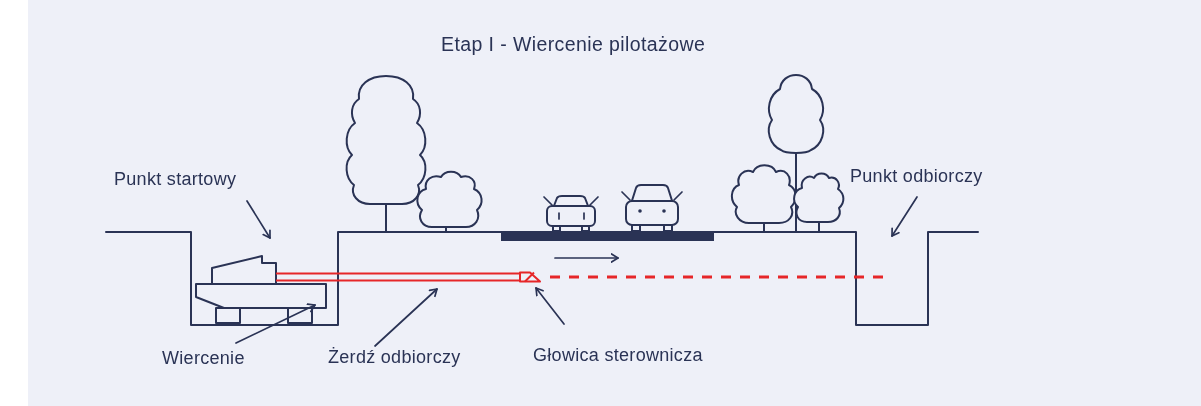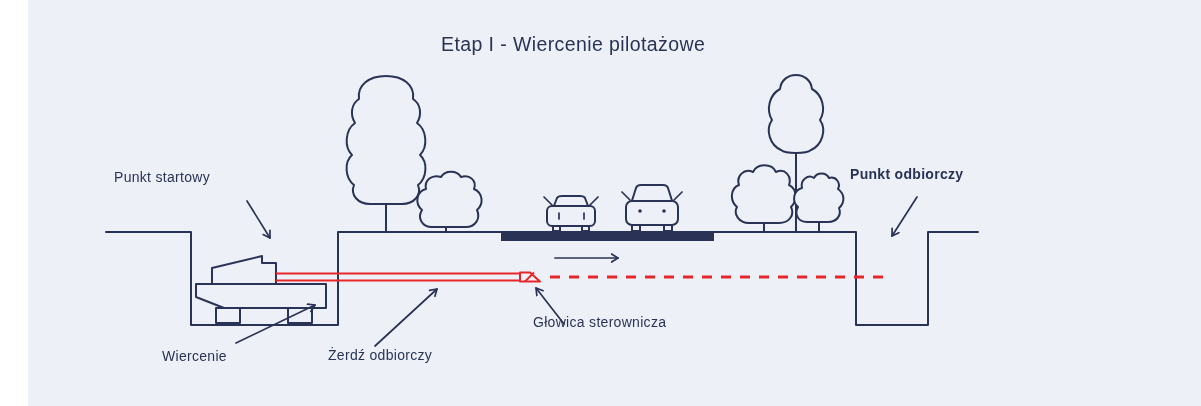--- a/index.html
+++ b/index.html
@@ -3,21 +3,21 @@
 <meta charset="utf-8">
 <style>
   html,body { margin:0; padding:0; }
   :root { --bg:#eef0f8; --line:#2a3355; --red:#e62629; }
   .stage {
     position:relative; width:1201px; height:406px;
     background:var(--bg); overflow:hidden;
     font-family:"Liberation Sans", sans-serif; color:var(--line);margin-left:28px;
   }
   .stage svg { position:absolute; left:0; top:0; }
-  .lbl { position:absolute; font-size:14px; line-height:1.2; white-space:nowrap; letter-spacing:.3px; }
+  .lbl { position:absolute; font-size:18px; line-height:1.2; white-space:nowrap; letter-spacing:.3px; }
   .title { font-size:19.5px; letter-spacing:.4px; }
 
   
   .s  { fill:none; stroke:var(--line); stroke-width:2; stroke-linejoin:round; stroke-linecap:round; }
   .sb { fill:var(--bg); stroke:var(--line); stroke-width:2; stroke-linejoin:round; }
   .fn { fill:var(--line); stroke:none; }
   .a  { fill:none; stroke:var(--line); stroke-width:1.7; stroke-linecap:round; }
   .r2 { fill:none; stroke:var(--red); stroke-width:2; }
   .r3 { fill:none; stroke:var(--red); stroke-width:3; }
   .rw { fill:var(--bg); stroke:var(--red); stroke-width:2; stroke-linejoin:round; }
@@ -142,20 +142,20 @@
     <path class="a" marker-end="url(#ah)" d="M889,197 L864,236"></path>
     <path class="a" marker-end="url(#ah)" d="M208,343 L287,305"></path>
     <path class="a" marker-end="url(#ah)" d="M347,346 L409,289"></path>
     <path class="a" marker-end="url(#ah)" d="M536,324 L508,288"></path>
   </svg>
 
   <div class="lbl title" style="left:413px; top:33px;">Etap I - Wiercenie pilotażowe</div>
 
   <div class="lbl" style="left:86px; top:169px;">Punkt startowy</div>
 
-  <div class="lbl" style="left:822px; top:166px;font-weight:bold;">Punkt odbiorczy</div>
+  <div class="lbl" style="left:822px; top:166px;">Punkt odbiorczy</div>
 
   <div class="lbl" style="left:134px; top:348px;">Wiercenie</div>
 
   <div class="lbl" style="left:300px; top:347px;">Żerdź odbiorczy</div>
 
-  <div class="lbl" style="left:505px; top:314px;text-align:center;">Głowica sterownicza</div>
+  <div class="lbl" style="left:505px; top:345px;text-align:center;">Głowica sterownicza</div>
 </div>
 
 </body></html>

